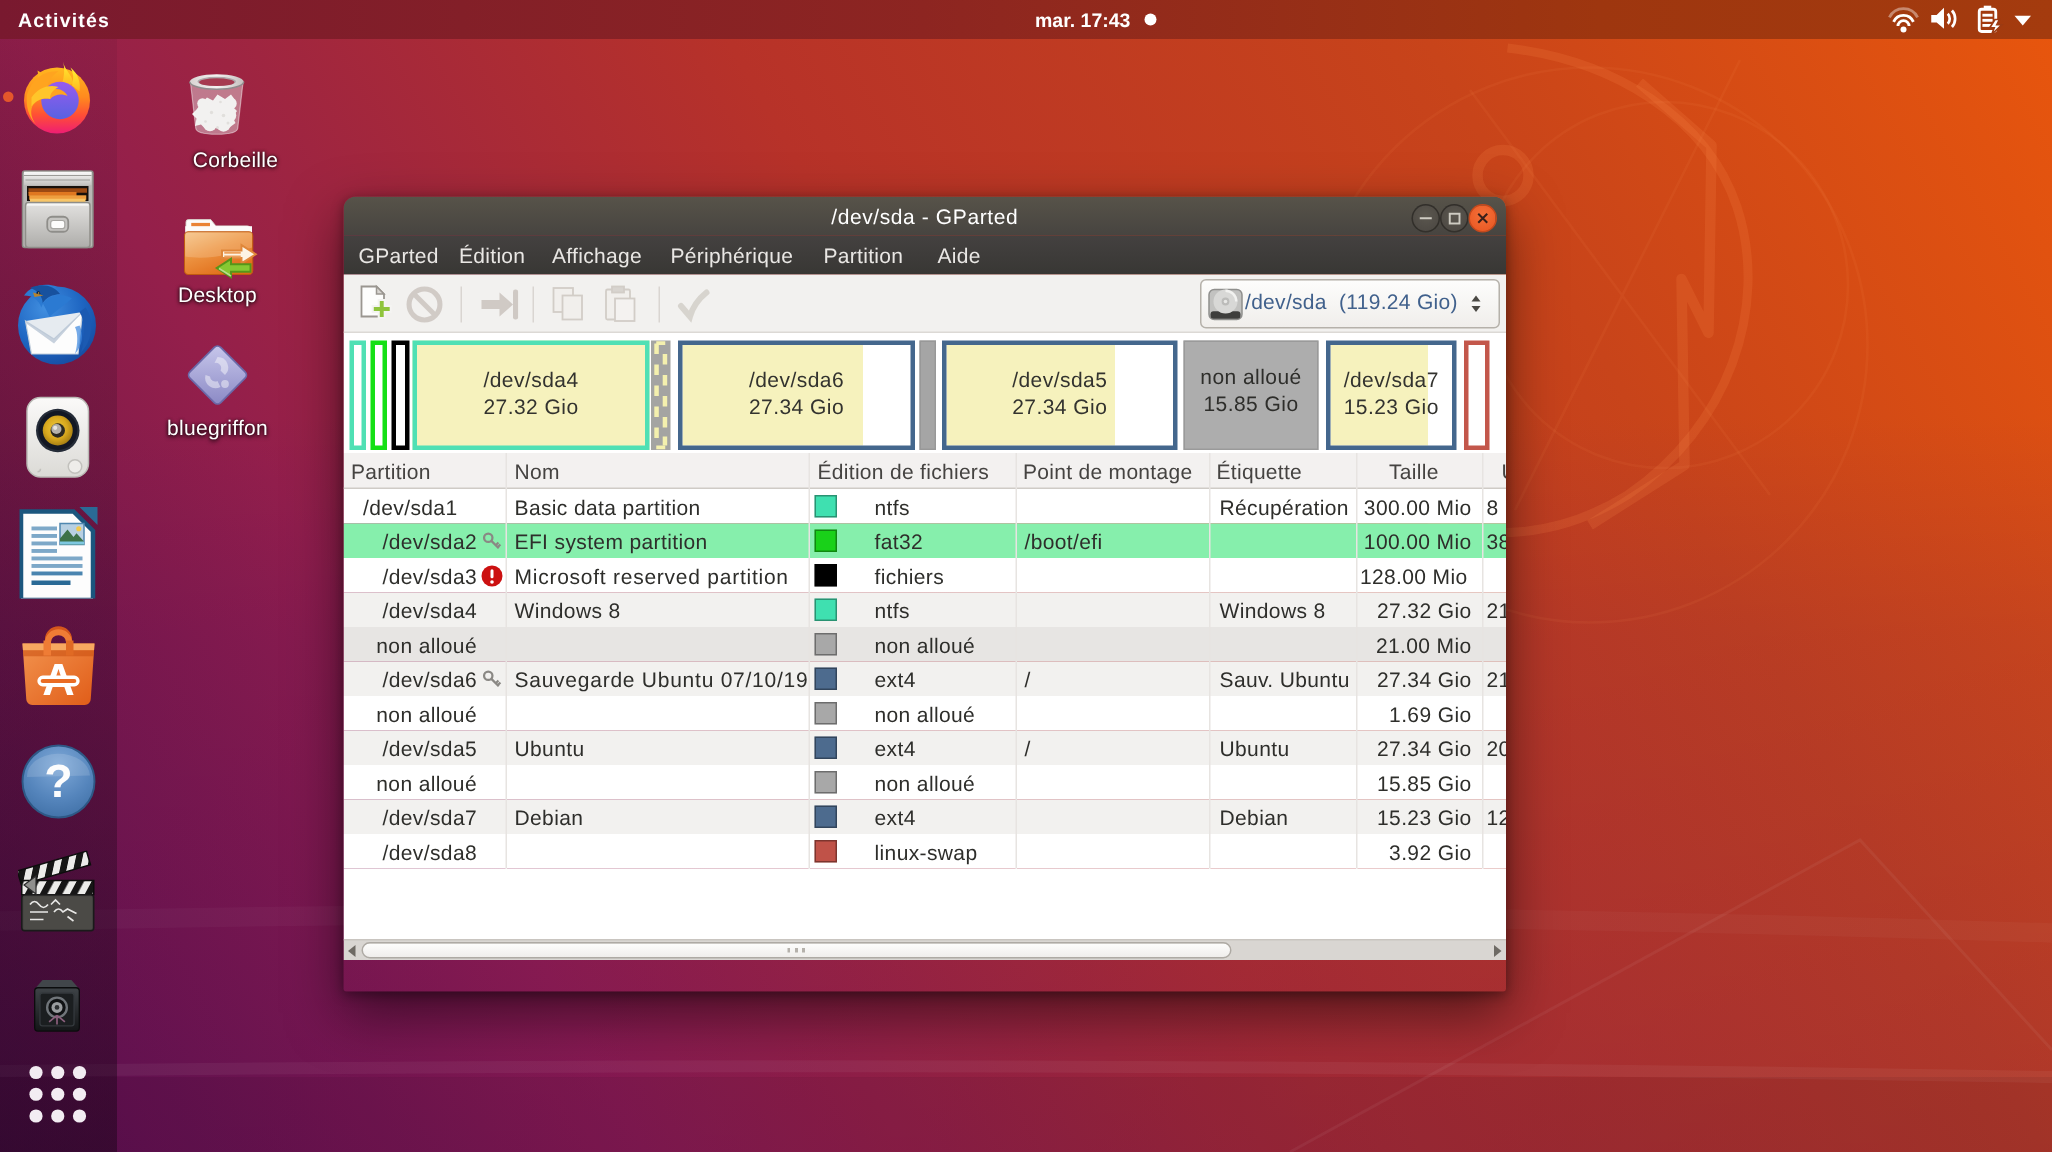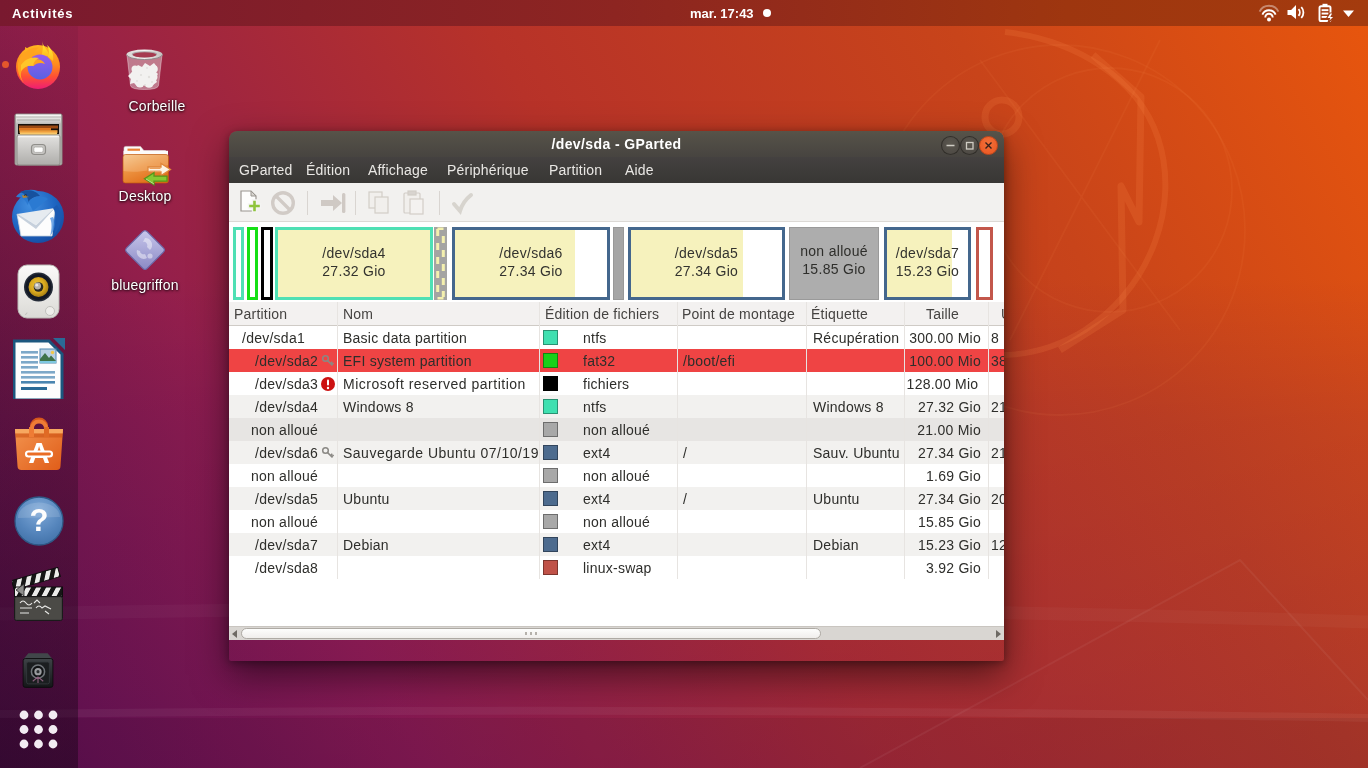--- a/index.html
+++ b/index.html
@@ -10,21 +10,21 @@
  linear-gradient(61deg, #5c1247 0%, #941f4b 24%, #b73229 50%, #c8441a 76%, #e8560d 100%);}
 #topbar{left:0;top:0;width:1368px;height:26px;background:linear-gradient(90deg,#79192f 0%,#8d2521 45%,#9e360f 78%,#a43b0e 100%);color:#fff}
 #activ{left:12px;top:0;height:26px;line-height:27px;font-size:13px;font-weight:bold;letter-spacing:.8px;color:#fff}
 #clock{left:690px;top:0;height:26px;line-height:27px;font-size:13px;font-weight:bold;color:#fff}
 #dock{left:0;top:26px;width:78px;height:742px;background:linear-gradient(180deg,rgba(40,10,35,0.08),rgba(30,6,28,0.28) 55%,rgba(20,4,20,0.46))}
 .di{position:absolute;left:14px;width:48px;height:48px}
 .dlabel{position:absolute;color:#fff;font-size:14px;letter-spacing:.2px;text-align:center;text-shadow:0 1px 3px rgba(0,0,0,.85),0 0 2px rgba(0,0,0,.7);width:120px}
 
 #win{left:229px;top:131px;width:775px;height:530px;overflow:hidden;box-shadow:0 14px 36px rgba(0,0,0,.5),0 2px 8px rgba(0,0,0,.35);border-radius:8px 8px 2px 2px}
 #tbar{left:0;top:0;width:775px;height:26px;border-radius:8px 8px 0 0;background:linear-gradient(#575349,#474440)}
-#ttl{width:775px;top:0;height:26px;line-height:27px;text-align:center;color:#fff;font-weight:bold;font-size:14px;letter-spacing:.4px}
+#ttl{width:775px;top:0;height:26px;line-height:27px;text-align:center;color:#fff;font-weight:normal;font-size:14px;letter-spacing:.4px}
 .wbtn{position:absolute;width:19px;height:19px;border-radius:50%;top:5px}
 #mbar{left:0;top:26px;width:775px;height:26px;background:linear-gradient(#444140,#383734)}
 .mi{position:absolute;color:#e9e7e4;font-size:14px;top:26px;height:26px;line-height:27px;letter-spacing:.2px}
 #tools{left:0;top:52px;width:775px;height:39px;background:#f2f1ef;border-bottom:1px solid #dcd9d5}
 #pbararea{left:0;top:91px;width:775px;height:80px;background:#fff}
 .pbox{position:absolute;top:5px;height:73px;background:#fff}
 .ptxt{position:absolute;width:100%;text-align:center;top:15px;font-size:14px;color:#33332f;line-height:17.5px;letter-spacing:.3px}
 
 #thead{left:0;top:171px;width:775px;height:24px;background:#f3f1f0;border-bottom:1px solid #cfcbc6;color:#454341;font-size:14px}
 .th{position:absolute;top:0;height:24px;line-height:25px;letter-spacing:.2px}
@@ -396,20 +396,35 @@
    <g fill="#f1efec" stroke="#d2cdc7" stroke-width="1.2">
           <rect x="175" y="10" width="16" height="20" rx="1"></rect>
           <rect x="179" y="8" width="8" height="4" fill="#d8d4cf"></rect>
           <rect x="181" y="16" width="13" height="15" fill="#f4f2f0"></rect>
         </g>
    <line x1="210.5" y1="8" x2="210.5" y2="32" stroke="#d9d5d1" stroke-width="1"></line>
 
    <path d="M225 21 l6 7 c2-7 6-12 11-16" fill="none" stroke="#d4d0ca" stroke-width="4" stroke-linecap="round" opacity=".9"></path>
   </svg>
   
+  <div style="position:absolute;left:571px;top:3px;width:200px;height:33px;border:1px solid #b5b1aa;border-radius:4px;background:linear-gradient(#fdfdfc,#f0eeeb)">
+    <svg width="24" height="24" style="position:absolute;left:4px;top:4px">
+          <g>
+     <rect x="1" y="2" width="22" height="20" rx="3.5" fill="#c2c2c0" stroke="#8f8f8d" stroke-width="1"></rect>
+     <rect x="2" y="16.5" width="20" height="5" rx="2" fill="#3e3e3c"></rect>
+     <circle cx="12" cy="10" r="8" fill="#d8d8d6"></circle>
+            <circle cx="12" cy="10" r="2.6" fill="#bcbcba"></circle>
+     <circle cx="12" cy="10" r="1.2" fill="#e8e8e6"></circle>
+     <path d="M12 2.8 A 7.2 7.2 0 0 1 19.2 10" fill="none" stroke="#f2f2f0" stroke-width="1.6"></path>
+          </g>
+        </svg>
+    <span style="position:absolute;left:29px;top:6px;font-size:14px;letter-spacing:.2px;color:#41618c">/dev/sda&nbsp;&nbsp;(119.24 Gio)</span>
+    <div style="position:absolute;right:12px;top:10px;width:0;height:0;border-left:3.5px solid transparent;border-right:3.5px solid transparent;border-bottom:4.5px solid #4a4843"></div>
+    <div style="position:absolute;right:12px;bottom:10px;width:0;height:0;border-left:3.5px solid transparent;border-right:3.5px solid transparent;border-top:4.5px solid #4a4843"></div>
+  </div>
  </div>
  <div id="pbararea" class="abs">
   <div class="pbox" style="left:4px;width:11px;border:3px solid #4fe0b4"></div>
   <div class="pbox" style="left:18px;width:11px;border:3px solid #15e015"></div>
   <div class="pbox" style="left:32px;width:12px;border:3px solid #000"></div>
   <div class="pbox" style="left:46px;width:158px;border:3px solid #4fe0b4;background:#f6f2bd">
         <div class="ptxt">/dev/sda4<br>27.32 Gio</div>
       </div>
   <div class="pbox" style="left:205px;width:13px;background:#a4a4a2"><svg width="13" height="73">
    <g fill="#f4f0ae">
@@ -455,21 +470,21 @@
       <div class="row" style="top:0px;background:#fff">
         <span class="c" style="left:0;width:89px;text-align:center">/dev/sda1</span>
         <span class="c" style="left:114px">Basic data partition</span>
         <span class="sw" style="background:#3fe0b0"></span>
         <span class="c" style="left:354px">ntfs</span>
         <span class="c" style="left:454px"></span>
         <span class="c" style="left:584px">Récupération</span>
         <span class="c" style="left:675px;width:77px;text-align:right">300.00 Mio</span>
         <span class="c" style="left:762px">8</span>
       </div>
-      <div class="row" style="top:23px;background:#ef4444">
+      <div class="row" style="top:23px;background:#86efac">
         <span class="c" style="left:0;width:89px;text-align:right">/dev/sda2</span>
         <span class="c" style="left:91px;top:3px"><svg width="16" height="16" viewBox="0 0 16 16">
             <g fill="none" stroke="#8a8884" stroke-width="1.5">
               <circle cx="5.5" cy="5.5" r="2.8"></circle>
               <path d="M7.6 7.6 L12.5 12.5 M10.5 10.5 L12.3 8.7 M11.8 11.8 L13.6 10"></path>
             </g>
           </svg></span>
         <span class="c" style="left:114px">EFI system partition</span>
         <span class="sw" style="background:#19d119"></span>
         <span class="c" style="left:354px">fat32</span>

